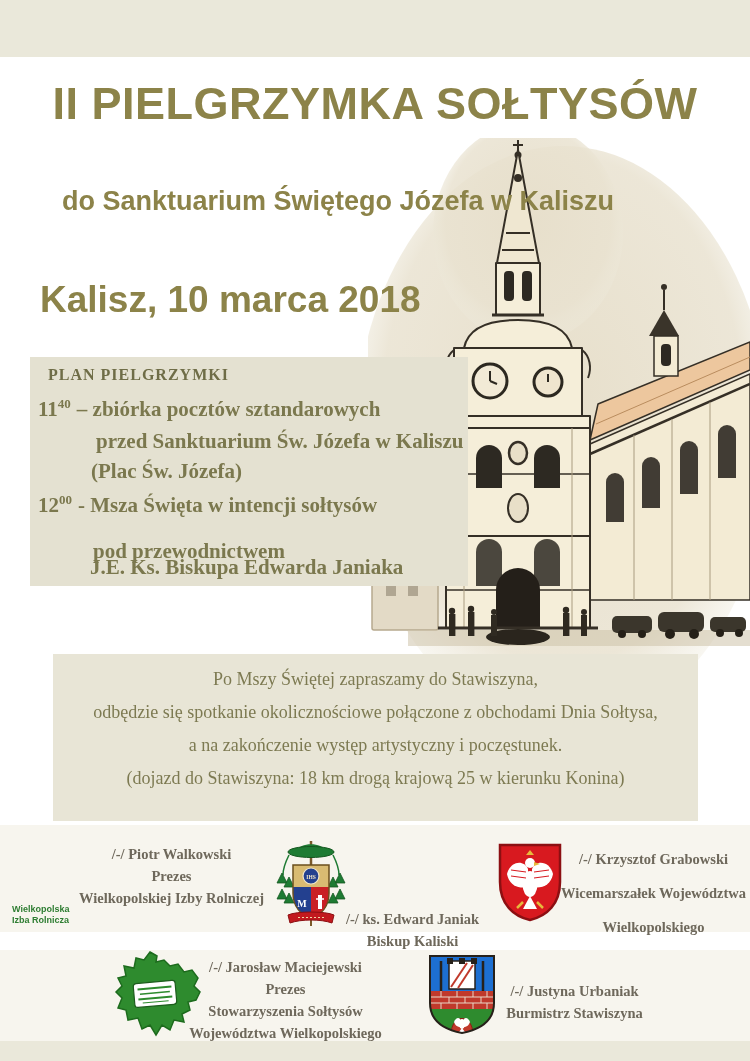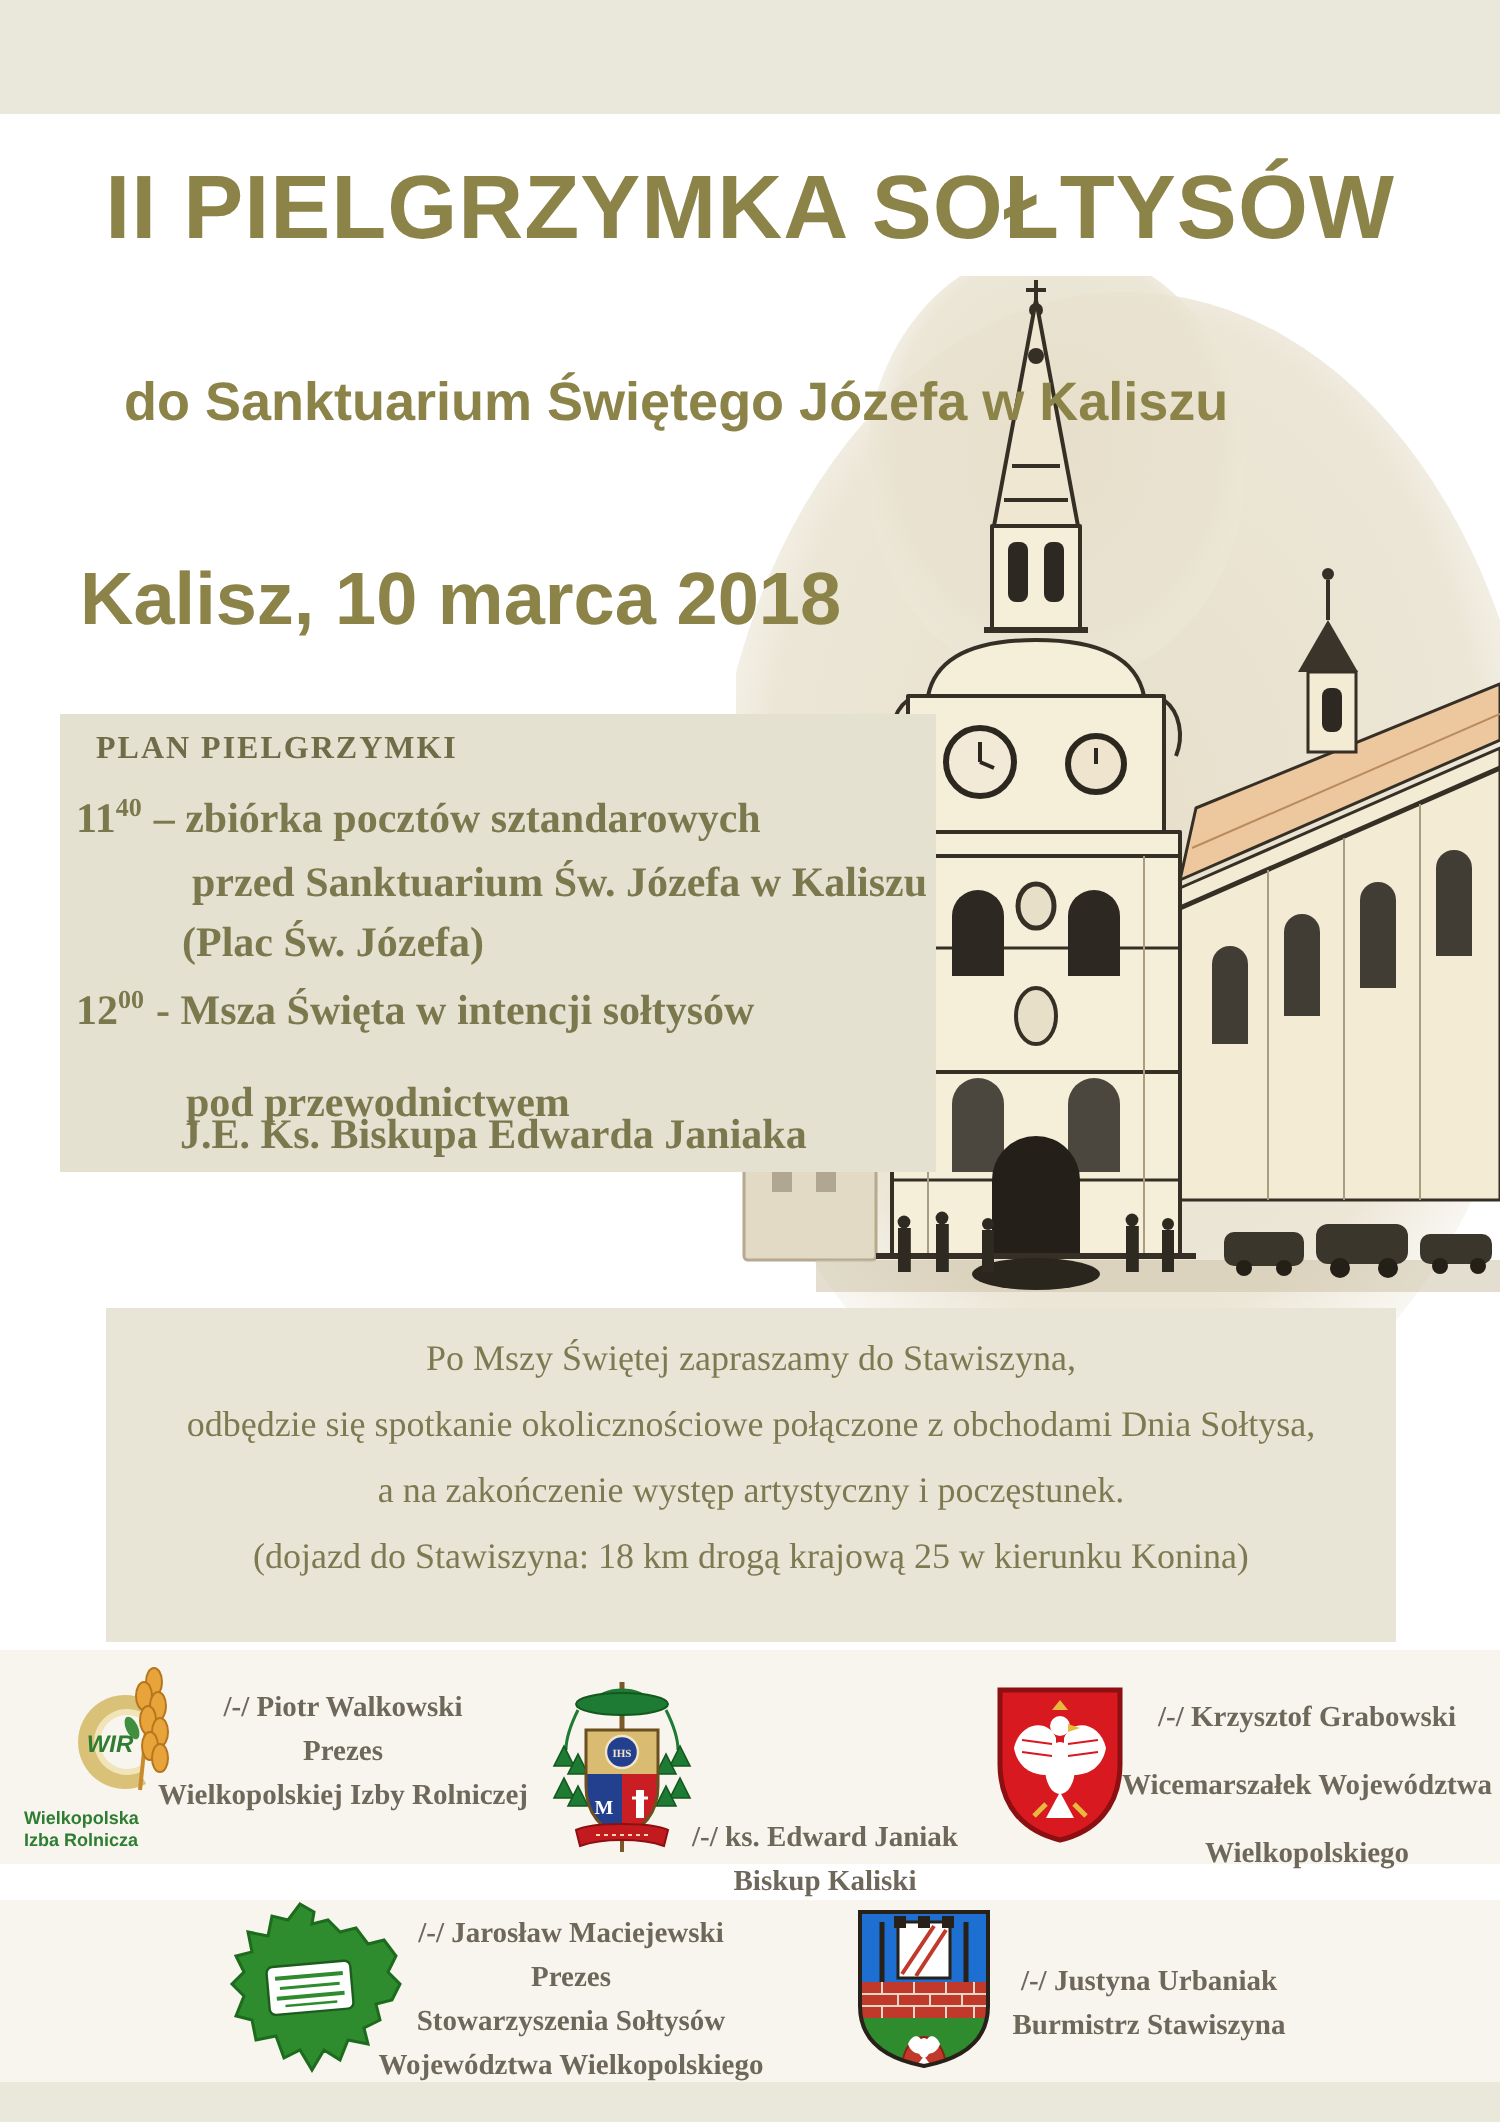--- a/index.html
+++ b/index.html
@@ -202,38 +202,20 @@
 
   <div class="invite-panel">
     <div class="invite-line">Po Mszy Świętej zapraszamy do Stawiszyna,</div>
     <div class="invite-line">odbędzie się spotkanie okolicznościowe połączone z obchodami Dnia Sołtysa,</div>
     <div class="invite-line">a na zakończenie występ artystyczny i poczęstunek.</div>
     <div class="invite-line">(dojazd do Stawiszyna: 18 km drogą krajową 25 w kierunku Konina)</div>
   </div>
 
   <div class="sig-band band1"></div>
 
-  <div style="position:absolute; left:30px; top:831px;">
-    <svg width="62" height="72" viewBox="0 0 62 72">
-      <path d="M41,23 A19,19 0 1 0 41,57" fill="none" stroke="#d9c178" stroke-width="9"></path>
-      <path d="M41,27 A15,15 0 1 0 41,53" fill="none" stroke="#f1e4b8" stroke-width="3"></path>
-      <line x1="46" y1="6" x2="40" y2="64" stroke="#c98a2e" stroke-width="2"></line>
-      <g fill="#e8a33b" stroke="#b5761d" stroke-width="1">
-        <ellipse cx="47" cy="10" rx="4" ry="7"></ellipse>
-        <ellipse cx="42" cy="17" rx="4" ry="7"></ellipse>
-        <ellipse cx="49" cy="22" rx="4" ry="7"></ellipse>
-        <ellipse cx="44" cy="29" rx="4" ry="7"></ellipse>
-        <ellipse cx="50" cy="35" rx="4" ry="7"></ellipse>
-        <ellipse cx="45" cy="42" rx="4" ry="7"></ellipse>
-        <ellipse cx="50" cy="48" rx="4" ry="7"></ellipse>
-      </g>
-      <ellipse cx="36" cy="33" rx="3" ry="6" fill="#3f8f3f" transform="rotate(-25 36 33)"></ellipse>
-      <text x="25" y="45" font-family="Liberation Sans, sans-serif" font-size="12" font-weight="bold" font-style="italic" fill="#2e7d32" text-anchor="middle">WIR</text>
-    </svg>
-  </div>
   <div class="logo-caption" style="left:12px; top:904px; width:100px;">
     <div>Wielkopolska</div>
     <div>Izba Rolnicza</div>
   </div>
   <div class="sig-text" style="left:84px; top:843px; width:175px;">
     <div>/-/ Piotr Walkowski</div>
     <div>Prezes</div>
     <div>Wielkopolskiej Izby Rolniczej</div>
   </div>
 

